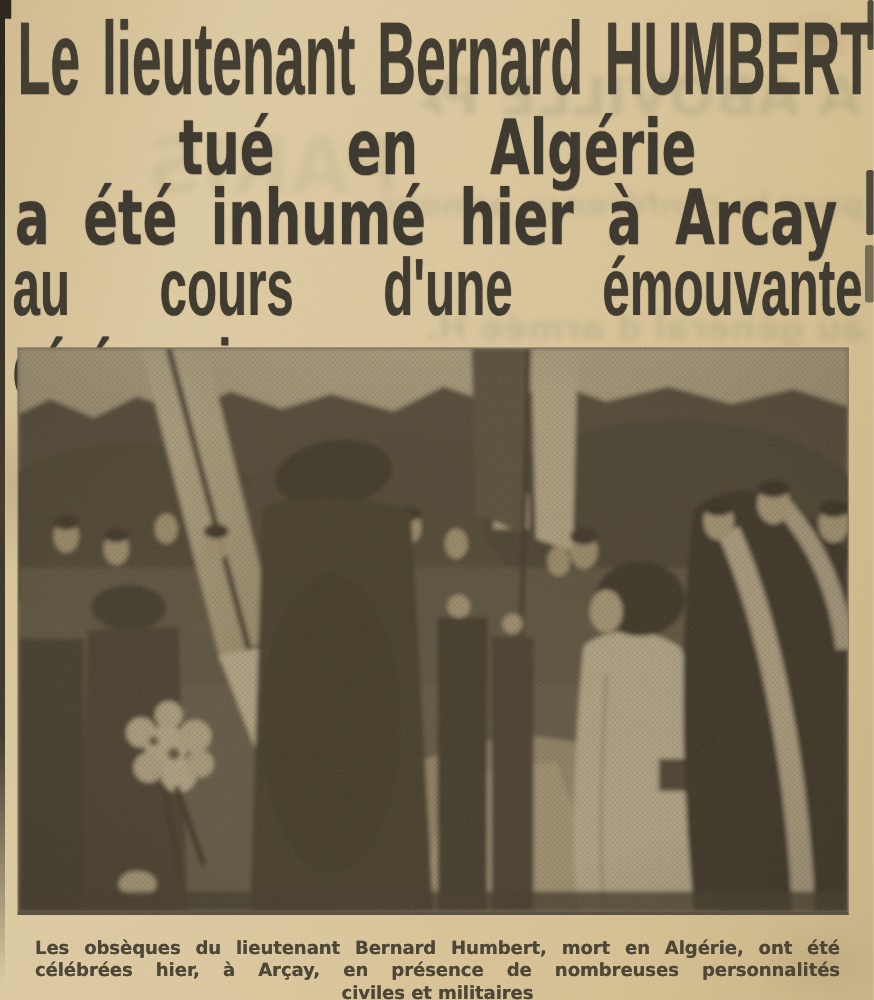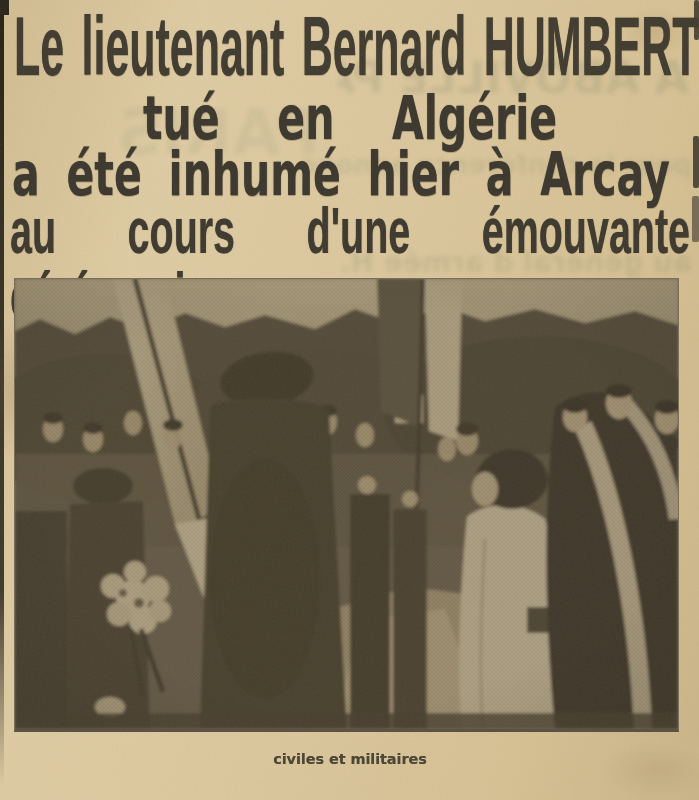--- a/index.html
+++ b/index.html
@@ -202,20 +202,22 @@
   </g>
 
   <rect x="0" y="0" width="663" height="450" fill="url(#halftone)" opacity="0.55"></rect>
   <rect x="0" y="0" width="663" height="450" filter="url(#grain)" opacity="0.2"></rect>
   <rect x="0" y="0" width="663" height="450" fill="#caa96d" opacity="0.10"></rect>
   <rect x="0" y="0" width="663" height="450" fill="url(#vign)" opacity="0.5"></rect>
 </svg>
 </div>
 
 <div class="abs caption">
+  <div class="cap-just">Les obsèques du lieutenant Bernard Humbert, mort en Algérie, ont été</div>
+  <div class="cap-just">célébrées hier, à Arçay, en présence de nombreuses personnalités</div>
   <div class="cap-center">civiles et militaires</div>
 </div>
 
 <svg class="abs noise-top">
   <filter id="pgrain">
       <feTurbulence type="fractalNoise" baseFrequency="0.5" numOctaves="2" result="n"></feTurbulence>
     <feColorMatrix in="n" type="matrix" values="0 0 0 0 0.35  0 0 0 0 0.30  0 0 0 0 0.20  0.35 0.35 0.35 0 0"></feColorMatrix>
     </filter>
   <rect x="0" y="0" width="699" height="800" filter="url(#pgrain)" opacity="0.16"></rect>
 </svg>

